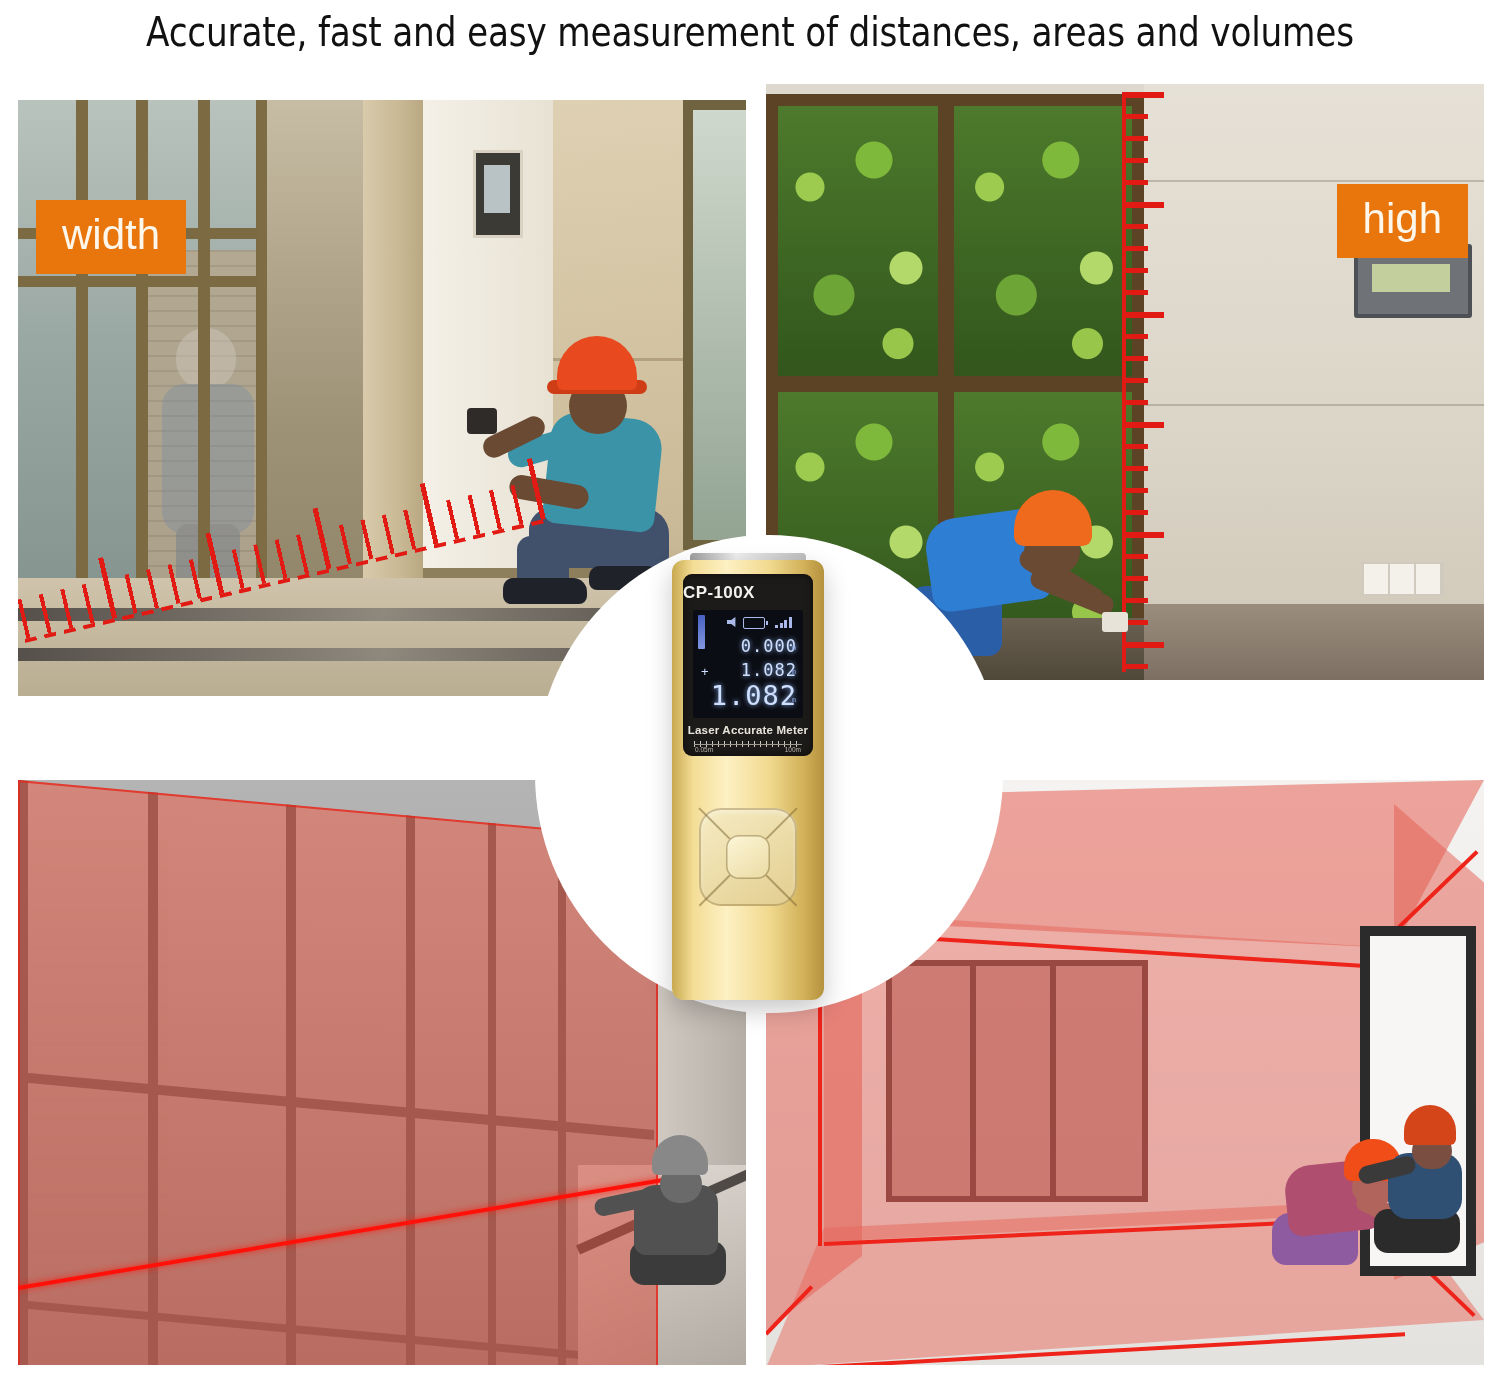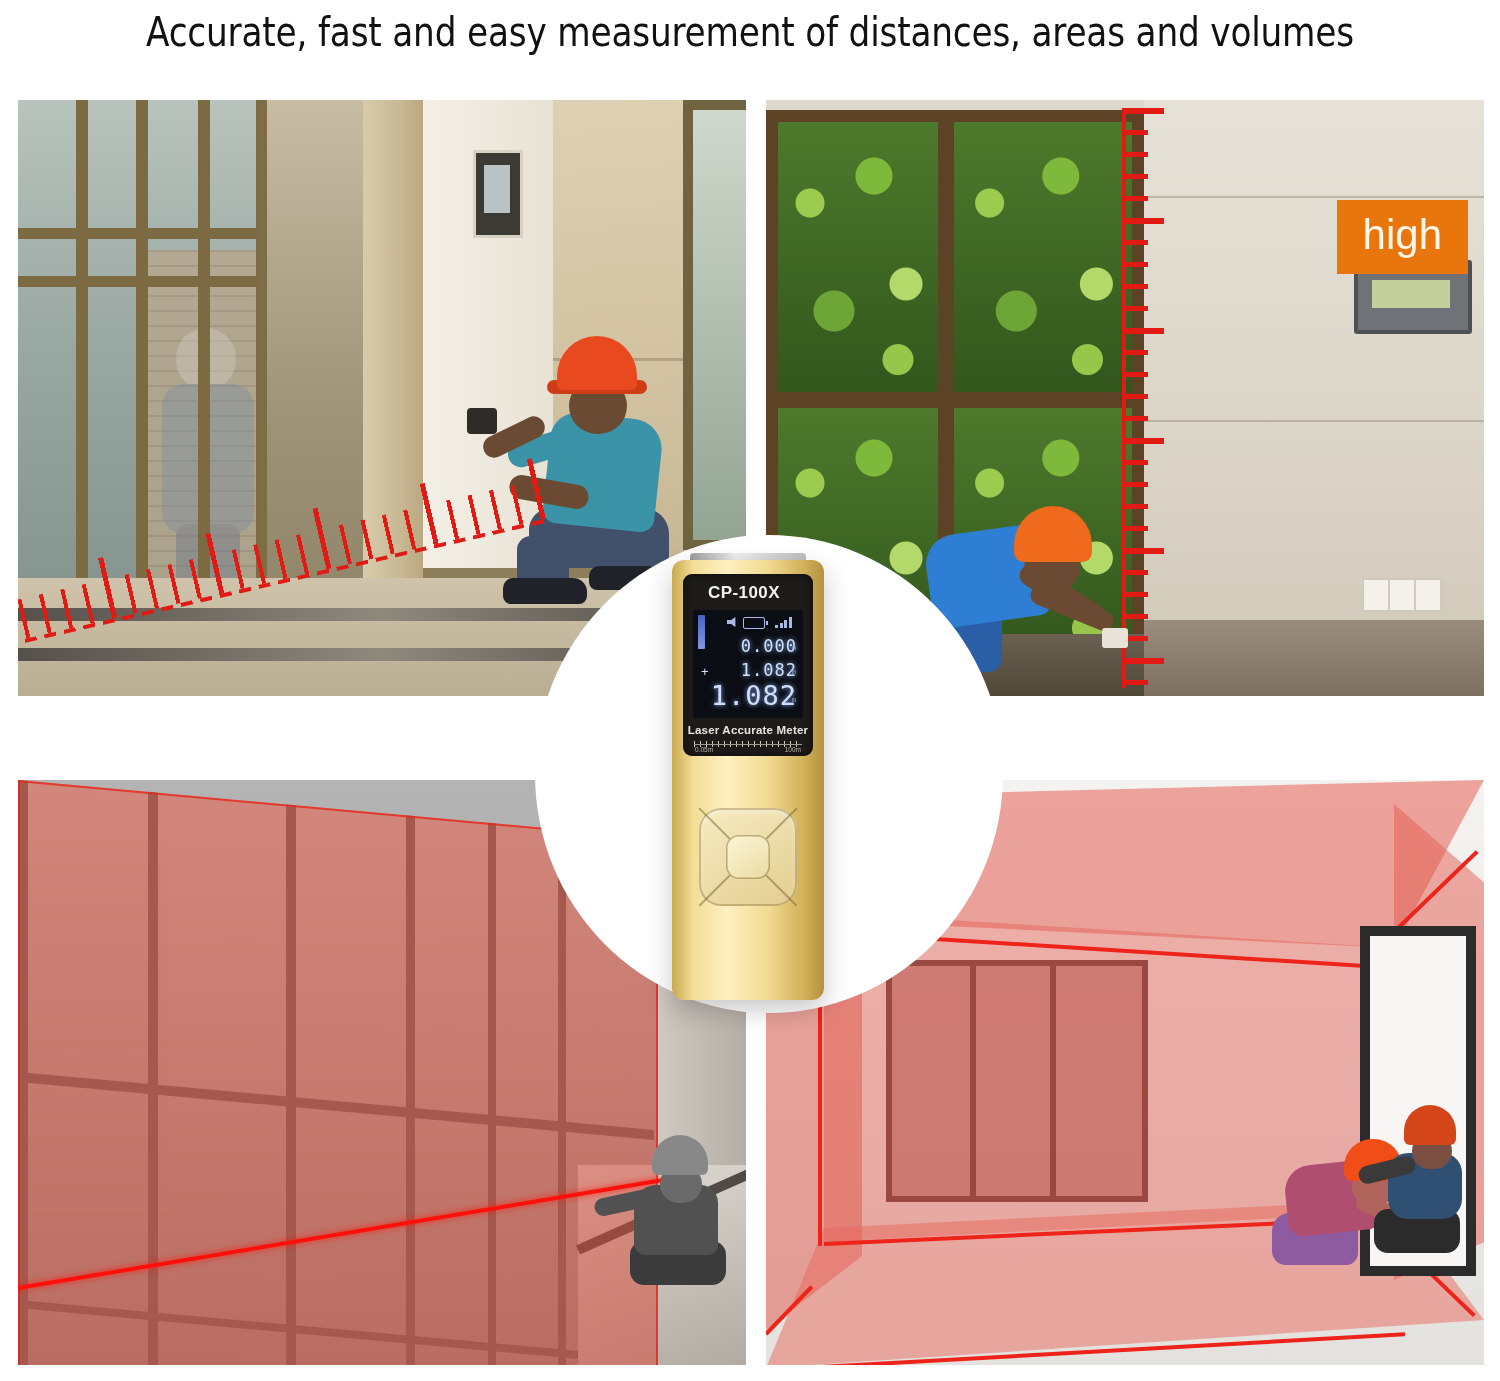--- a/index.html
+++ b/index.html
@@ -17,21 +17,21 @@
     font-family:"DejaVu Sans Condensed","Liberation Sans",sans-serif;
     font-size:41px;font-weight:400;letter-spacing:-0.2px;
     transform:scaleX(.93);transform-origin:center center;
     white-space:nowrap;
   }
 
   
   #grid{position:absolute;left:0;top:64px;width:1500px;height:1317px;}
   .cell{position:absolute;overflow:hidden;background:#cfc9c0;}
   #cell-width  {left:18px;  top:36px;  width:728px;height:596px;}
-  #cell-high   {left:766px; top:36px;  width:718px;height:596px;}
+  #cell-high   {left:766px; top:20px;  width:718px;height:596px;}
   #cell-area   {left:18px;  top:716px; width:728px;height:585px;}
   #cell-volume {left:766px; top:716px; width:718px;height:585px;}
 
   .badge{
     position:absolute;z-index:6;background:#e8760c;color:#fdf6ea;
     font-size:42px;line-height:1;padding:14px 26px 18px 26px;
     font-family:"Liberation Sans",sans-serif;white-space:nowrap;
   }
   #badge-width {left:18px;  top:100px;}
   #badge-high  {right:16px; top:100px;}
@@ -233,21 +233,21 @@
   #callout{position:absolute;left:535px;top:535px;width:468px;height:478px;
     background:#ffffff;border-radius:50%;z-index:20;}
   #device{position:absolute;left:672px;top:560px;width:152px;height:440px;z-index:21;}
   .dev-body{position:absolute;inset:0;border-radius:12px;
     background:linear-gradient(90deg,#c9a94f 0%,#f3dd96 14%,#fdf0c2 36%,#f1d98f 64%,#d2b25a 86%,#b5923e 100%);
     box-shadow:0 10px 26px rgba(0,0,0,.22);}
   .dev-cap{position:absolute;left:18px;top:-7px;width:116px;height:12px;border-radius:4px;
     background:linear-gradient(90deg,#9e9e9e,#efefef 40%,#bdbdbd);}
   .dev-screenwrap{position:absolute;left:11px;top:14px;width:130px;height:182px;border-radius:9px;
     background:#1d1b19;box-shadow:inset 0 0 8px rgba(0,0,0,.6);}
-  .dev-model{position:absolute;left:0;right:8px;top:9px;text-align:center;
+  .dev-model{position:absolute;left:0;right:8px;top:9px;text-align:left;
     color:#f2f2ee;font-size:17px;font-weight:700;letter-spacing:.4px;}
   .lcd{position:absolute;left:10px;top:36px;width:110px;height:108px;
     background:#0b0d14;border-radius:2px;overflow:hidden;}
   .lcd-status{position:absolute;left:0;top:3px;width:110px;height:14px;}
   .lcd-level{position:absolute;left:5px;top:5px;width:7px;height:34px;
     background:linear-gradient(180deg,#4f6bd8,#8fa6f4);opacity:.9;border-radius:1px;}
   .lcd-sound{position:absolute;left:34px;top:4px;width:12px;height:10px;
     background:#aab9e8;clip-path:polygon(0 30%,35% 30%,70% 0,70% 100%,35% 70%,0 70%);}
   .lcd-batt{position:absolute;left:50px;top:4px;width:20px;height:10px;
     border:1.5px solid #aab9e8;border-radius:2px;}
@@ -327,20 +327,21 @@
         <div class="shoe2"></div>
       <div class="torso"></div>
         <div class="armU"></div>
         <div class="armU2"></div>
       <div class="head"></div>
         <div class="helmetbrim"></div>
         <div class="helmet"></div>
       <div class="armL"></div>
         <div class="device"></div>
     </div>
+    <div class="badge" id="badge-width">width</div>
   </div>
 
   <div class="cell" id="cell-high">
     <div class="tr-bg"></div>
     <div class="tr-winframe"></div>
     <div class="tr-glass tr-foliage" style="left:12px;top:22px;width:160px;height:270px"></div>
     <div class="tr-glass tr-foliage" style="left:188px;top:22px;width:178px;height:270px"></div>
     <div class="tr-glass tr-foliage" style="left:12px;top:308px;width:160px;height:250px"></div>
     <div class="tr-glass tr-foliage" style="left:188px;top:308px;width:178px;height:250px"></div>
     <div class="tr-wall"></div>

